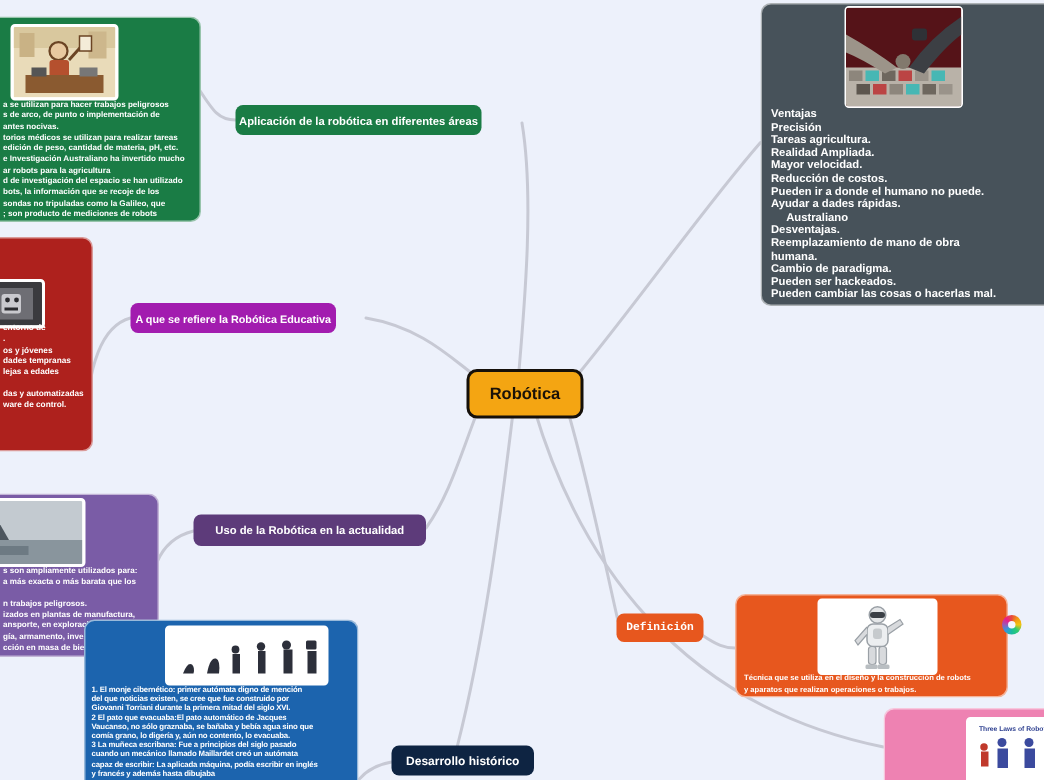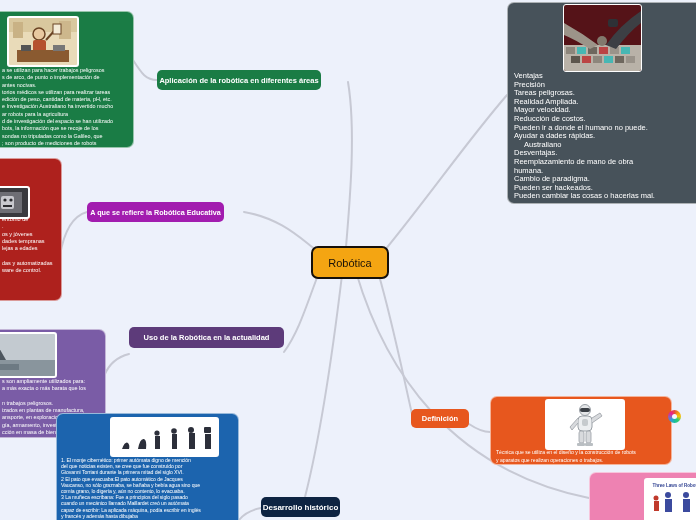--- a/index.html
+++ b/index.html
@@ -2,28 +2,28 @@
 <html><head>
 <meta charset="utf-8">
 <style>
   html,body{margin:0;padding:0;background:#edf1fb;}
   #canvas{position:relative;width:696px;height:520px;overflow:hidden;
           font-family:"Liberation Sans",sans-serif;background:#edf1fb;}
   svg.links{position:absolute;left:0;top:0;z-index:1;}
   .note{position:absolute;z-index:2;border-radius:7px;border:1px solid rgba(255,255,255,.55);
         color:#fff;overflow:hidden;box-sizing:border-box;}
   .note .img{position:absolute;border:2px solid #fff;border-radius:3px;overflow:hidden;background:#fff;}
-  .note .txt{position:absolute;font-weight:normal;}
+  .note .txt{position:absolute;font-weight:bold;}
   .tl{white-space:pre;}
   .label{position:absolute;z-index:3;border-radius:5px;color:#fff;font-weight:bold;
          display:flex;align-items:center;justify-content:center;text-align:center;
          box-sizing:border-box;overflow:hidden;white-space:nowrap;}
   #center-node{position:absolute;z-index:4;left:311px;top:246px;width:74px;height:29px;
          background:#f4a512;border:2px solid #15100a;border-radius:7px;color:#1a1208;
-         font-weight:normal;font-size:11px;display:flex;align-items:center;justify-content:center;}
+         font-weight:bold;font-size:11px;display:flex;align-items:center;justify-content:center;}
   
   #note-aplicacion{left:-44px;top:11px;width:178px;height:137px;background:#1a7c45;}
   #note-aplicacion .img{left:50px;top:4px;width:68px;height:47px;}
   #note-aplicacion .txt{left:45px;top:55px;font-size:5.4px;line-height:7.3px;}
   #note-educativa{left:-62px;top:158px;width:124px;height:143px;background:#ae211d;}
   #note-educativa .img{left:46px;top:27px;width:41px;height:29px;}
   #note-educativa .txt{left:63px;top:57px;font-size:5.5px;line-height:7.3px;}
   #note-uso{left:-57px;top:329px;width:163px;height:109px;background:#7a5ca6;}
   #note-uso .img{left:8px;top:2px;width:101px;height:42px;}
   #note-uso .txt{left:58px;top:48px;font-size:5.4px;line-height:7.3px;}
@@ -34,23 +34,23 @@
   #note-ventajas .img{left:55px;top:1px;width:77px;height:66px;border-width:1px;}
   #note-ventajas .txt{left:6px;top:69px;font-size:7.5px;line-height:8.6px;}
   #note-definicion{left:490px;top:396px;width:182px;height:69px;background:#e7571e;}
   #note-definicion .img{left:54px;top:2px;width:76px;height:47px;}
   #note-definicion .txt{left:5px;top:52px;font-size:5.1px;line-height:7.5px;}
   #note-threelaws{left:589px;top:472px;width:122px;height:62px;background:#ee82b2;}
   #note-threelaws .img{left:54px;top:5px;width:64px;height:56px;}
   
   #label-aplicacion{left:157px;top:70px;width:164px;height:20px;background:#1a7c45;font-size:7.5px;}
   #label-educativa{left:87px;top:202px;width:137px;height:20px;background:#a21caf;font-size:7.2px;}
-  #label-uso{left:129px;top:327px;width:155px;height:21px;background:#5d3b7a;font-size:7.5px;}
-  #label-definicion{left:411px;top:409px;width:58px;height:19px;background:#e7571e;font-size:7.5px;}
-  #label-historico{left:261px;top:497px;width:79px;height:20px;background:#0e2442;font-size:8px;}
+  #label-uso{left:129px;top:343px;width:155px;height:21px;background:#5d3b7a;font-size:7.5px;}
+  #label-definicion{left:411px;top:409px;width:58px;height:19px;background:#e7571e;font-size:7.5px;font-family:Liberation Mono, monospace;}
+  #label-historico{left:261px;top:497px;width:95px;height:20px;background:#0e2442;font-size:8px;}
   #color-wheel{position:absolute;z-index:3;left:668px;top:410px;width:13px;height:13px;border-radius:50%;
      background:conic-gradient(#e74c3c,#f39c12,#f1c40f,#2ecc71,#1abc9c,#3498db,#9b59b6,#e91e8c,#e74c3c);
      cursor:pointer;}
   #color-wheel::after{content:"";position:absolute;left:4px;top:4px;width:5px;height:5px;
      border-radius:50%;background:#f4f6fd;}
 </style>
 </head>
 <body>
 
 <div id="canvas">
@@ -201,21 +201,21 @@
         </g>
         <path d="M0 18 Q18 28 34 40 L26 44 Q10 34 0 30 Z" fill="#9c9489"></path>
         <path d="M77 6 Q56 20 42 40 L52 44 Q66 26 77 18 Z" fill="#3c3f44"></path>
         <circle cx="38" cy="36" r="5" fill="#82796d"></circle>
         <rect x="44" y="14" width="10" height="8" rx="2" fill="#2e3136"></rect>
       </svg>
     </div>
     <div class="txt">
         <div class="tl">Ventajas</div>
         <div class="tl">Precisión</div>
-        <div class="tl">Tareas peligrosas.</div>
+        <div class="tl">Tareas agricultura.</div>
         <div class="tl">Realidad Ampliada.</div>
         <div class="tl">Mayor velocidad.</div>
         <div class="tl">Reducción de costos.</div>
         <div class="tl">Pueden ir a donde el humano no puede.</div>
         <div class="tl">Ayudar a dades rápidas.</div>
         <div class="tl">     Australiano</div>
         <div class="tl">Desventajas.</div>
         <div class="tl">Reemplazamiento de mano de obra</div>
         <div class="tl">humana.</div>
         <div class="tl">Cambio de paradigma.</div>

